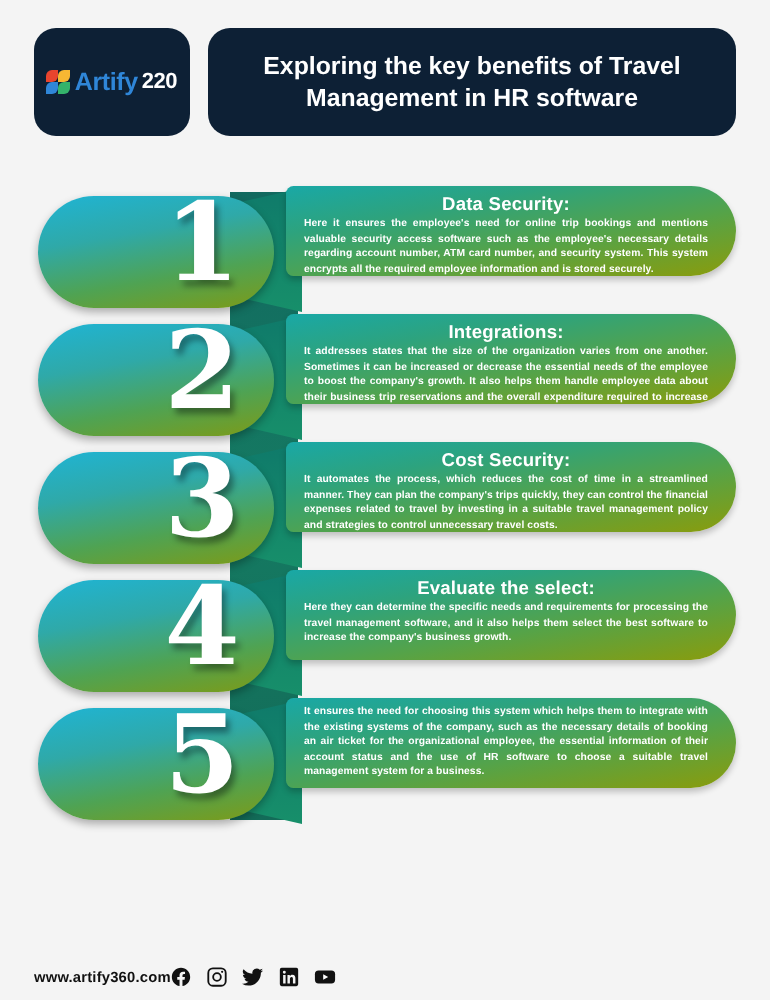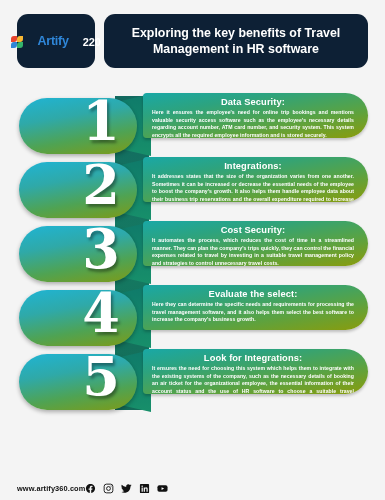--- a/index.html
+++ b/index.html
@@ -29,22 +29,22 @@
     width: 78px;
     background: #0d2035;
     border-radius: 11px;
     display: flex;
     align-items: center;
     justify-content: center;
     flex: none;
   }
   .logo-wrap {
     display: flex;
-    align-items: flex-end;
-    gap: 14px;
+    align-items: center;
+    gap: 2px;
   }
   .logo-mark {
     width: 12px;
     height: 12px;
     position: relative;
     flex: none;
   }
   .logo-mark span {
     position: absolute;
     width: 6px;
@@ -278,21 +278,20 @@
       <h2>Evaluate the select:</h2>
       <p>Here they can determine the specific needs and requirements for processing the travel management software, and it also helps them select the best software to increase the company's business growth.</p>
     </div>
   </div>
 
   <div class="row r4">
     <div class="wedge"></div>
     <div class="num-pill"></div>
     <div class="num">5</div>
     <div class="panel">
-      <h2>Look for Integrations:</h2>
       <p>It ensures the need for choosing this system which helps them to integrate with the existing systems of the company, such as the necessary details of booking an air ticket for the organizational employee, the essential information of their account status and the use of HR software to choose a suitable travel management system for a business.</p>
     </div>
   </div>
 </div>
 
 <div class="footer">
   <div class="site-url">www.artify360.com</div>
   <div class="socials">
     <a href="#">
       <svg width="11" height="11" viewBox="0 0 24 24" fill="#111">

